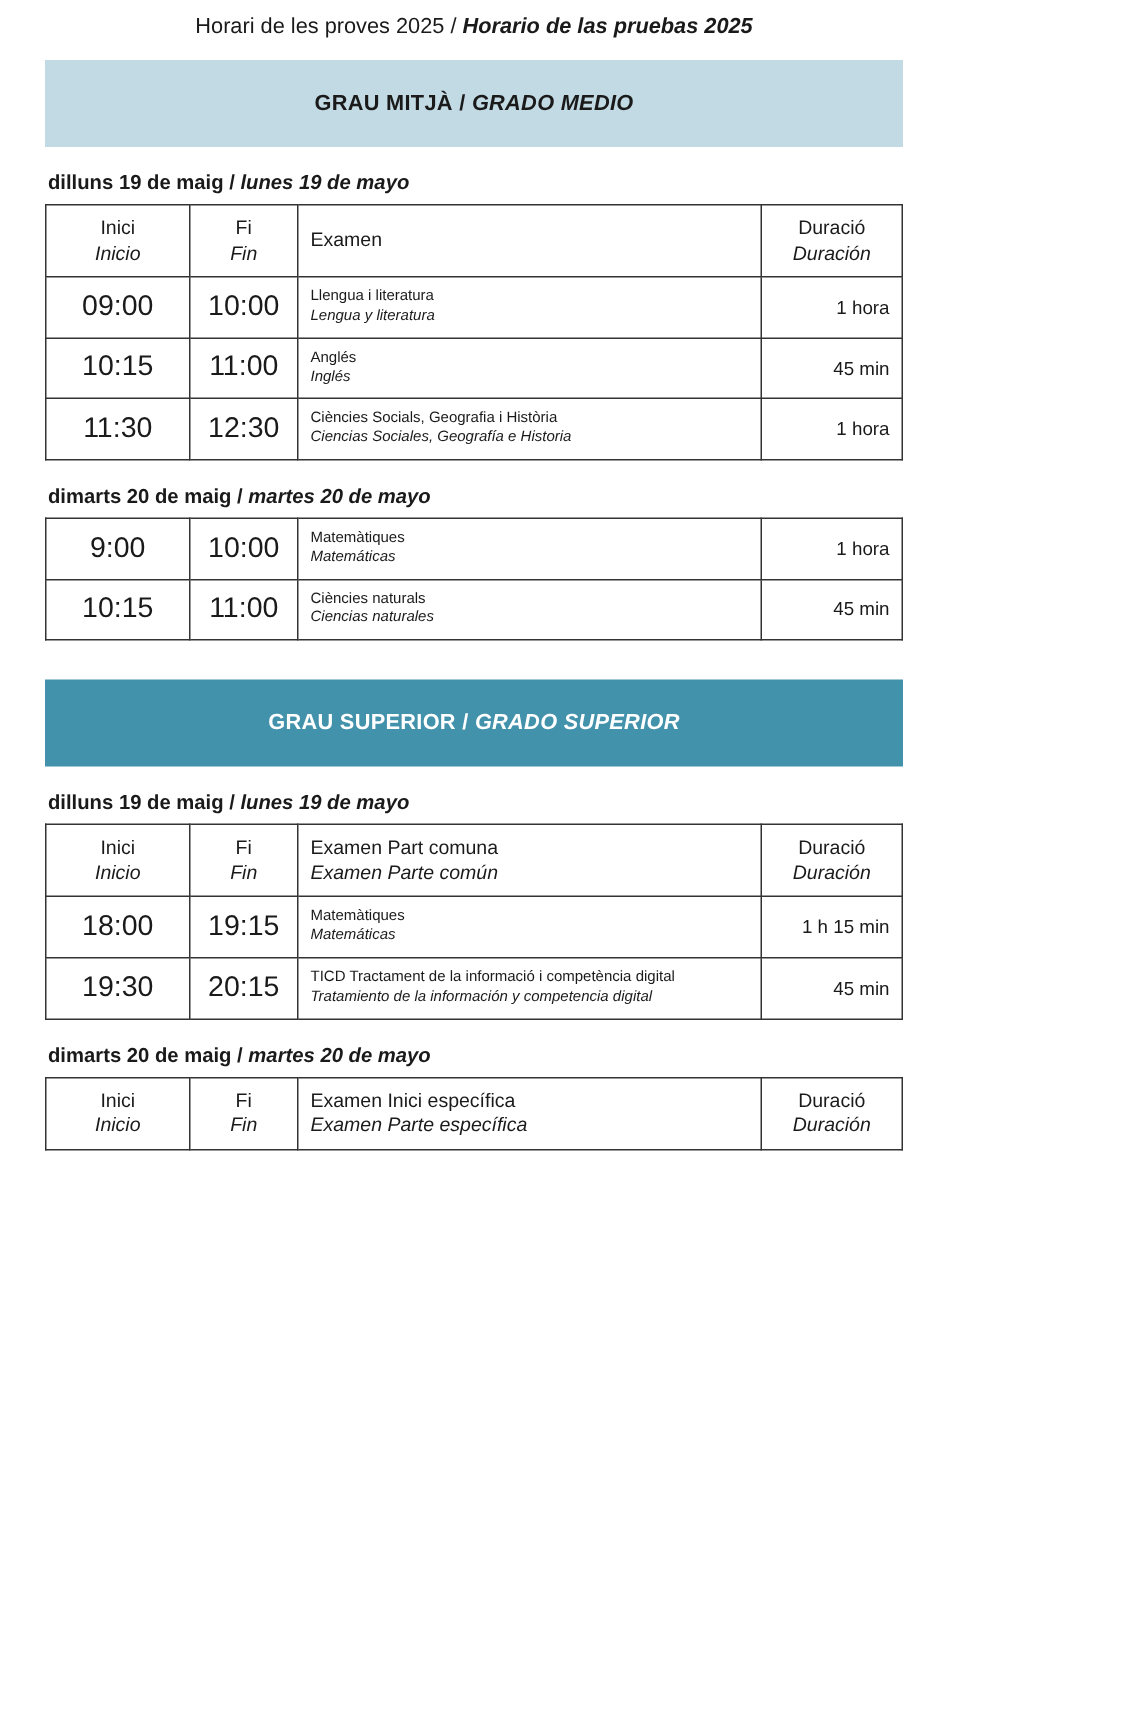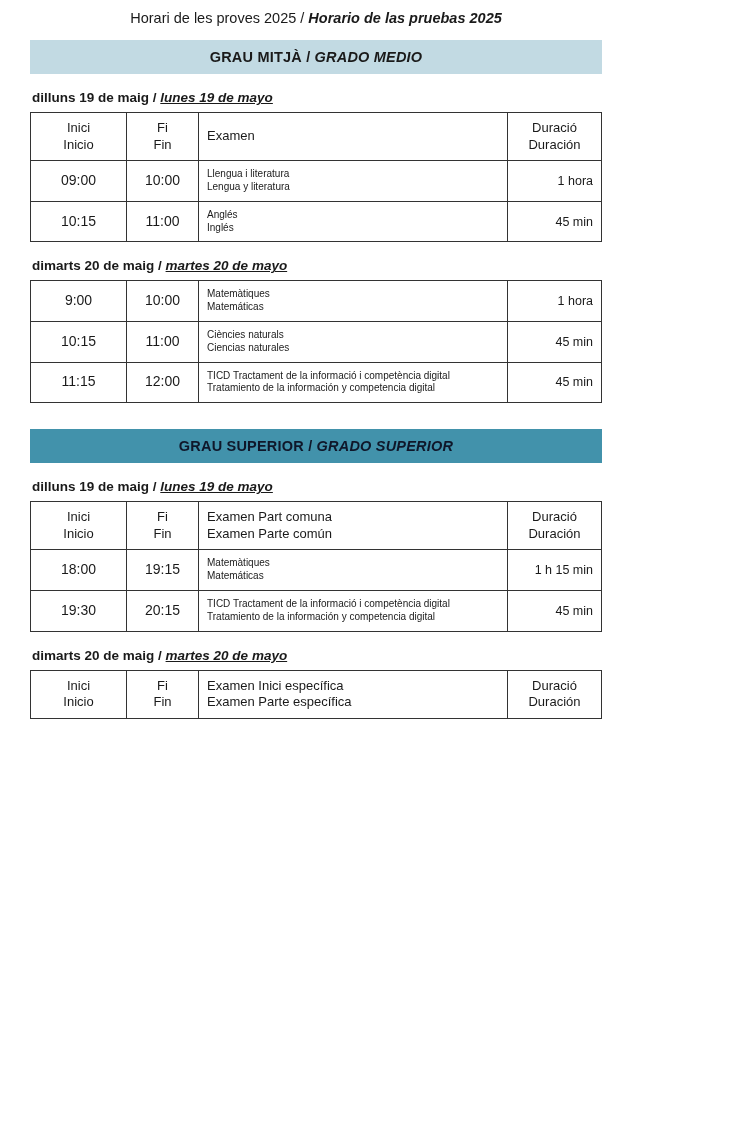--- a/index.html
+++ b/index.html
@@ -28,47 +28,46 @@
   }
   .doc-title .it {
     font-style: italic;
     font-weight: bold;
   }
   .section-banner {
     text-align: center;
     font-weight: bold;
     font-size: 14.5px;
     letter-spacing: 0.2px;
-    padding: 9px 0;
+    padding: 21px 0;
     margin: 0 0 16px 0;
     color: #1a1a1a;
   }
   .section-banner.medio {
     background: #c2dae3;
   }
   .section-banner.superior {
     background: #4292ab;
-    color: #0f172a;
+    color: #ffffff;
   }
   .section-banner .it {
     font-style: italic;
   }
   .day-heading {
     font-size: 13.5px;
     font-weight: bold;
     margin: 0 0 7px 2px;
   }
   .day-heading .reg {
     font-weight: bold;
     font-style: normal;
   }
   .day-heading .it {
     font-style: italic;
     font-weight: bold;
-    text-decoration: underline;
   }
   table.sched {
     border-collapse: collapse;
     width: 100%;
     table-layout: fixed;
     margin-bottom: 16px;
   }
   table.sched td, table.sched th {
     border: 1px solid #333333;
     padding: 0;
@@ -79,23 +78,23 @@
   .c-ex  { width: auto; }
   .c-dur { width: 94px; }
   .cell {
     padding: 7px 8px;
     font-size: 10px;
     line-height: 1.28;
   }
   .cell.center { text-align: center; }
   .cell.left { text-align: left; }
   .line-ca { display: block; }
-  .line-es { display: block; }
+  .line-es { display: block; font-style: italic; }
   .hdr .cell { font-size: 13px; }
-  .time .cell { font-size: 14px; }
+  .time .cell { font-size: 19px; }
   .dur .cell { font-size: 12.5px; text-align: right; }
   .gap-before-superior { height: 10px; }
 </style>
 </head>
 <body>
 
 <div class="page">
 
   <div class="doc-title">
     <span>Horari de les proves 2025</span><span> / </span><span class="it">Horario de las pruebas 2025</span>
@@ -172,20 +171,37 @@
           <div class="cell left">
             <span class="line-ca">Anglés</span>
             <span class="line-es">Inglés</span>
           </div>
         </td>
         <td class="dur">
             <div class="cell center">45 min</div>
           </td>
       </tr>
 
+      <tr>
+        <td class="time">
+            <div class="cell center">11:30</div>
+          </td>
+        <td class="time">
+            <div class="cell center">12:30</div>
+          </td>
+        <td>
+          <div class="cell left">
+            <span class="line-ca">Ciències Socials, Geografia i Història</span>
+            <span class="line-es">Ciencias Sociales, Geografía e Historia</span>
+          </div>
+        </td>
+        <td class="dur">
+            <div class="cell center">1 hora</div>
+          </td>
+      </tr>
     </tbody>
   </table>
 
   <div class="day-heading">
     <span class="reg">dimarts 20 de maig</span><span> / </span><span class="it">martes 20 de mayo</span>
   </div>
 
   <table class="sched">
     <colgroup>
       <col class="c-ini">
@@ -215,37 +231,20 @@
         <td class="time">
             <div class="cell center">10:15</div>
           </td>
         <td class="time">
             <div class="cell center">11:00</div>
           </td>
         <td>
           <div class="cell left">
             <span class="line-ca">Ciències naturals</span>
             <span class="line-es">Ciencias naturales</span>
-          </div>
-        </td>
-        <td class="dur">
-            <div class="cell center">45 min</div>
-          </td>
-      </tr>
-      <tr>
-        <td class="time">
-            <div class="cell center">11:15</div>
-          </td>
-        <td class="time">
-            <div class="cell center">12:00</div>
-          </td>
-        <td>
-          <div class="cell left">
-            <span class="line-ca">TICD Tractament de la informació i competència digital</span>
-            <span class="line-es">Tratamiento de la información y competencia digital</span>
           </div>
         </td>
         <td class="dur">
             <div class="cell center">45 min</div>
           </td>
       </tr>
     </tbody>
   </table>
 
   <div class="gap-before-superior"></div>

